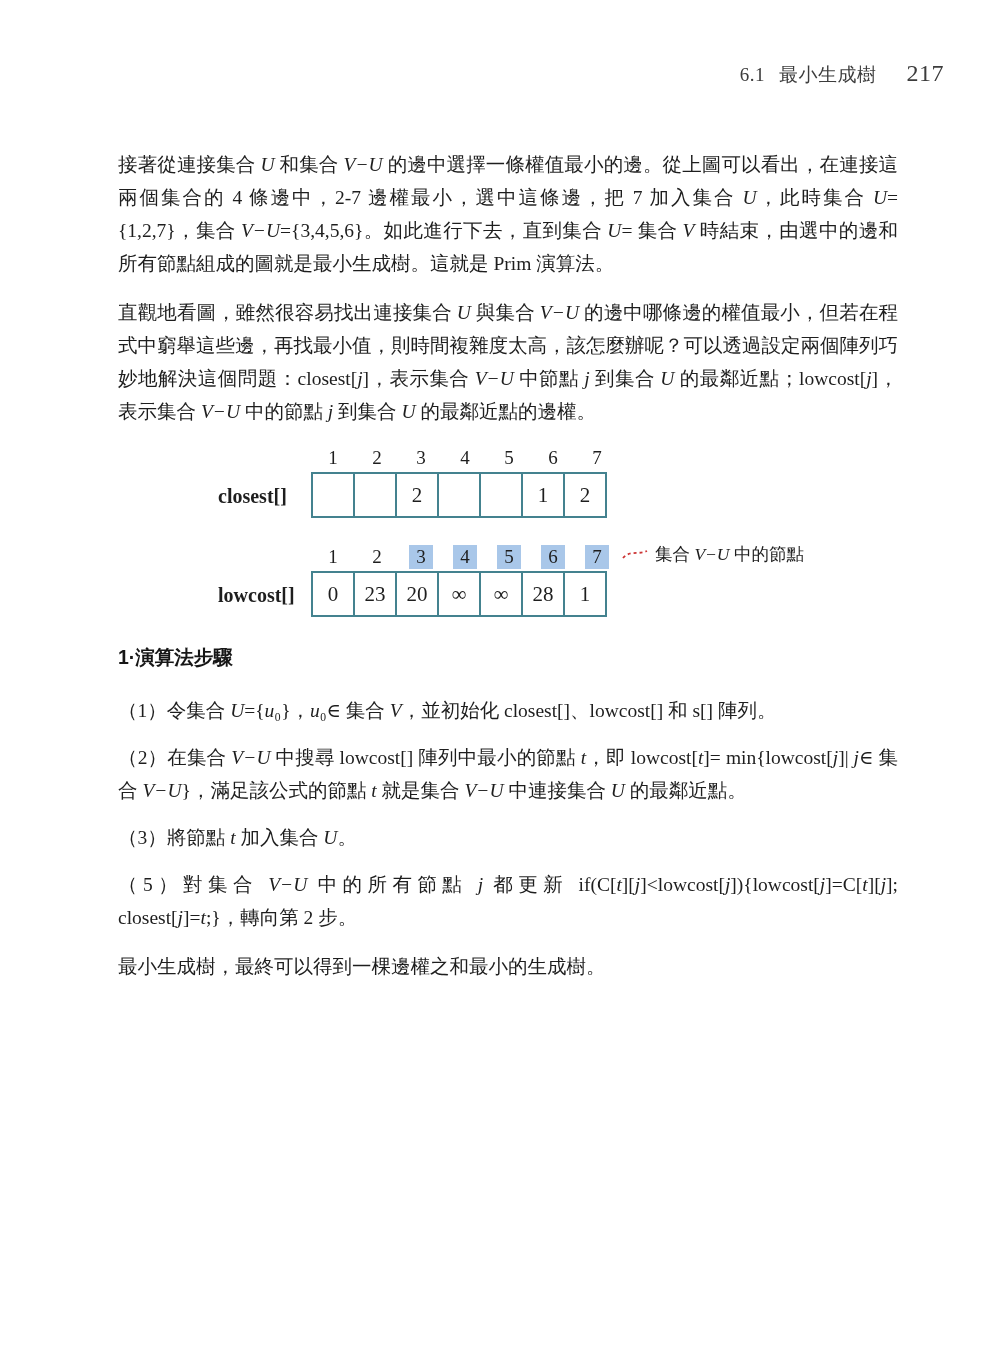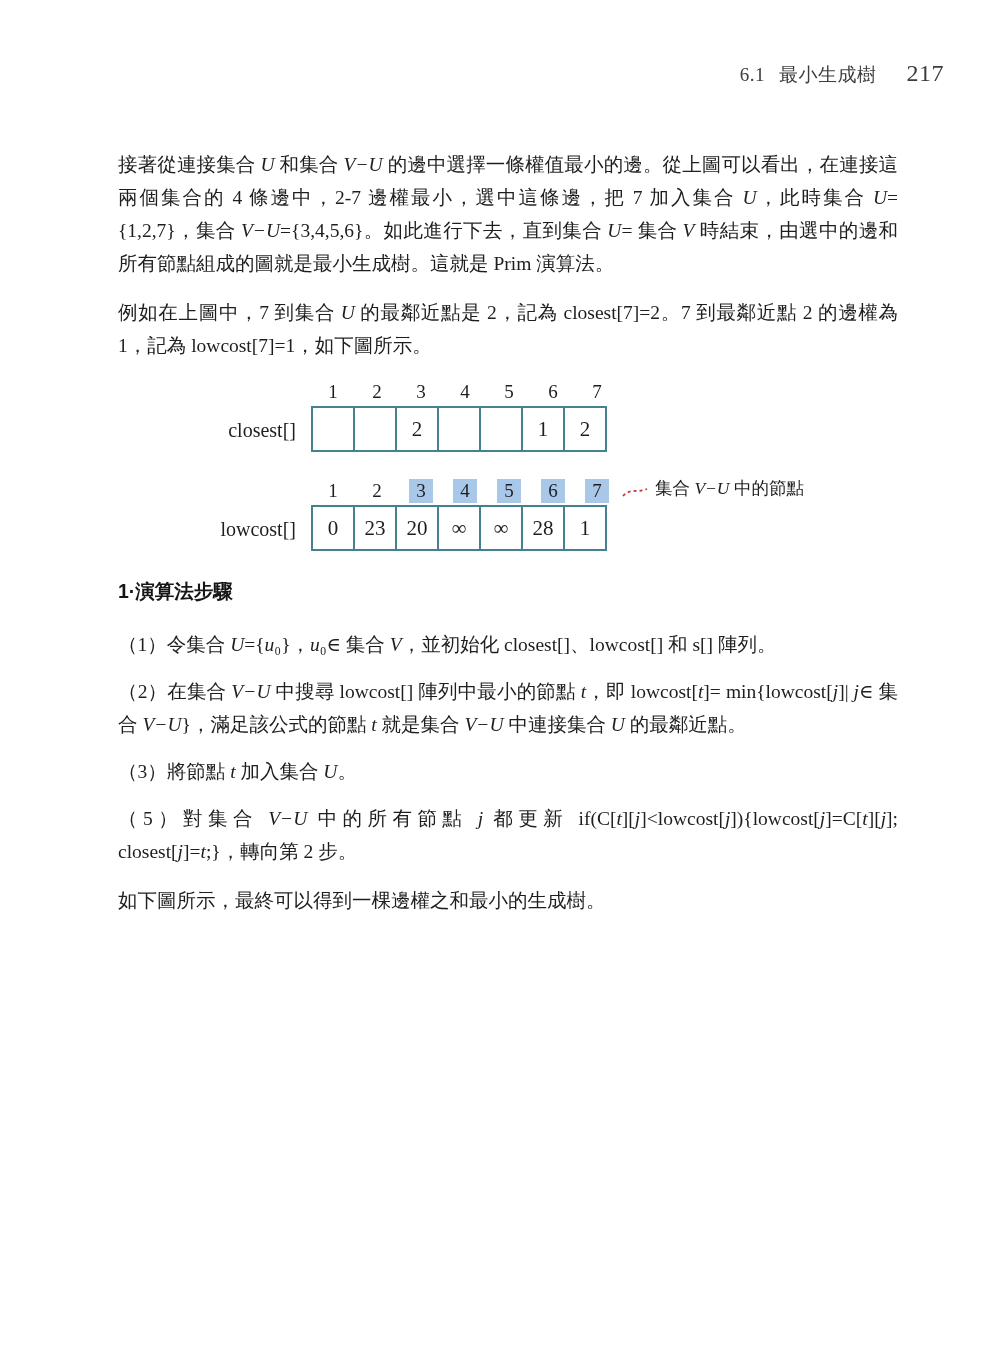--- a/index.html
+++ b/index.html
@@ -51,26 +51,26 @@
   .diagram{
     margin:6px 0 27px 100px;
     padding:0;
   }
   .array-row{
     display:flex;
   }
   .array-row.lowcost{margin-top:25px;}
   .array-label{
     width:78px;
-    text-align:right;
     margin-right:15px;
     font-size:20px;
     align-self:flex-end;
     margin-bottom:10px;
     white-space:nowrap;
+    font-weight:bold;
   }
   .array-body{position:relative;}
   .idx-row{display:flex;height:26px;align-items:flex-end;}
   .idx-cell{
     width:44px;
     display:flex;
     justify-content:center;
     align-items:flex-end;
     font-size:19px;
     line-height:24px;
@@ -89,21 +89,21 @@
     justify-content:center;
     font-size:21px;
     background:#fff;
   }
   .val-cell:first-child{margin-left:0;}
   .annotation{
     position:absolute;
     left:calc(100% + 3px);
     top:-1px;
     display:flex;
-    align-items:flex-end;
+    align-items:center;
     white-space:nowrap;
     font-size:17.5px;
   }
   .annotation svg{margin-right:7px;}
   .annotation i{font-style:italic;}
 
   
   .steps-heading{
     font-family:Liberation Sans, sans-serif;
     font-weight:bold;
@@ -122,22 +122,22 @@
   <header class="page-header">
     <span class="sec-num">6.1</span>
     <span class="sec-title">最小生成樹</span>
     <span class="pg-num">217</span>
   </header>
 
   <main class="content">
 
     <p class="para">接著從連接集合 <i>U</i> 和集合 <i>V−U</i> 的邊中選擇一條權值最小的邊。從上圖可以看出，在連接這兩個集合的 4 條邊中，2-7 邊權最小，選中這條邊，把 7 加入集合 <i>U</i>，此時集合 <i>U</i>={1,2,7}，集合 <i>V−U</i>={3,4,5,6}。如此進行下去，直到集合 <i>U</i>= 集合 <i>V</i> 時結束，由選中的邊和所有節點組成的圖就是最小生成樹。這就是 Prim 演算法。</p>
 
-
-    <p class="para">例如在上圖中，7 到集合 <i>U</i> 的最鄰近點是 2，記為 closest[7]=2。7 到最鄰近點 2 的邊權為 1，記為 lowcost[7]=1，如下圖所示。</p>
+    <p class="para">直觀地看圖，雖然很容易找出連接集合 <i>U</i> 與集合 <i>V−U</i> 的邊中哪條邊的權值最小，但若在程式中窮舉這些邊，再找最小值，則時間複雜度太高，該怎麼辦呢？可以透過設定兩個陣列巧妙地解決這個問題：closest[<i>j</i>]，表示集合 <i>V−U</i> 中節點 <i>j</i> 到集合 <i>U</i> 的最鄰近點；lowcost[<i>j</i>]，表示集合 <i>V−U</i> 中的節點 <i>j</i> 到集合 <i>U</i> 的最鄰近點的邊權。</p>
+
 
     <figure class="diagram">
       <div class="array-row">
         <div class="array-label">closest[]</div>
         <div class="array-body">
             <div class="idx-row">
               <div class="idx-cell">
                 <span>1</span>
               </div>
               <div class="idx-cell">
@@ -216,16 +216,16 @@
     </figure>
 
 
     <h3 class="steps-heading">1·演算法步驟</h3>
 
     <p class="para step">（1）令集合 <i>U</i>={<i>u</i>₀}，<i>u</i>₀∈ 集合 <i>V</i>，並初始化 closest[]、lowcost[] 和 s[] 陣列。</p>
     <p class="para step">（2）在集合 <i>V−U</i> 中搜尋 lowcost[] 陣列中最小的節點 <i>t</i>，即 lowcost[<i>t</i>]= min{lowcost[<i>j</i>]| <i>j</i>∈ 集合 <i>V−U</i>}，滿足該公式的節點 <i>t</i> 就是集合 <i>V−U</i> 中連接集合 <i>U</i> 的最鄰近點。</p>
     <p class="para step">（3）將節點 <i>t</i> 加入集合 <i>U</i>。</p>
     <p class="para step">（5）對集合 <i>V−U</i> 中的所有節點 <i>j</i> 都更新 if(C[<i>t</i>][<i>j</i>]&lt;lowcost[<i>j</i>]){lowcost[<i>j</i>]=C[<i>t</i>][<i>j</i>]; closest[<i>j</i>]=<i>t</i>;}，轉向第 2 步。</p>
 
-    <p class="para closing">如下圖所示，最終可以得到一棵邊權之和最小的生成樹。</p>
+    <p class="para closing">最小生成樹，最終可以得到一棵邊權之和最小的生成樹。</p>
 
   </main>
 </div>
 
 </body></html>

